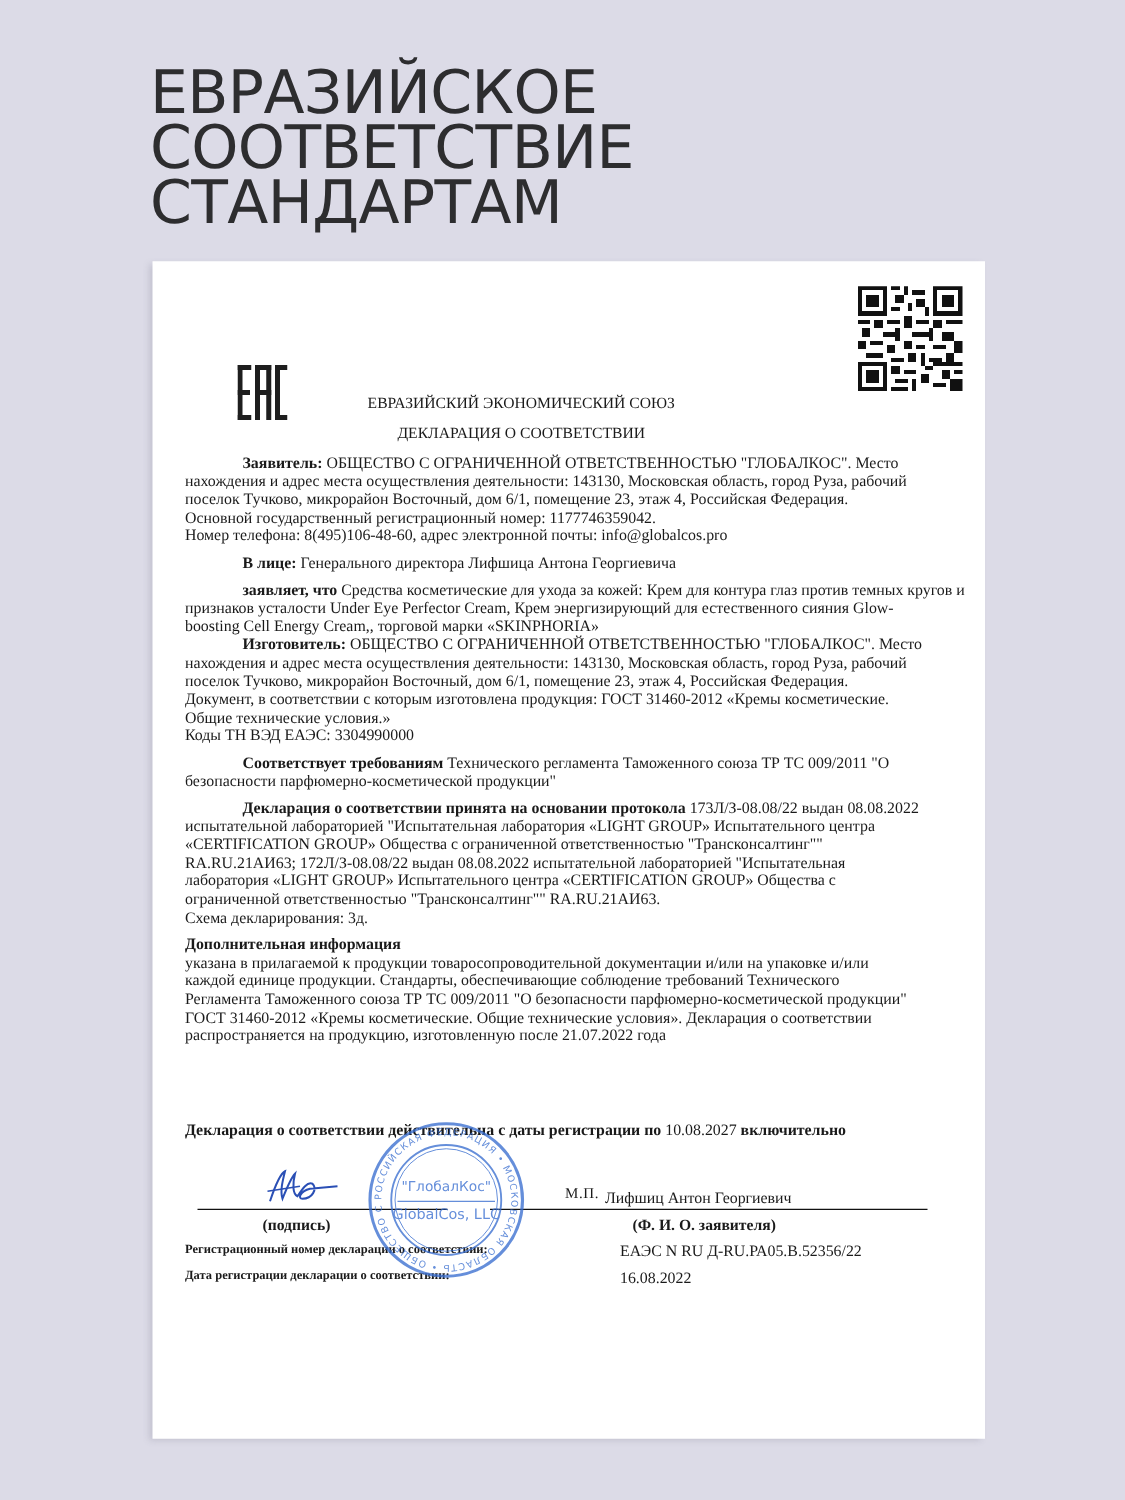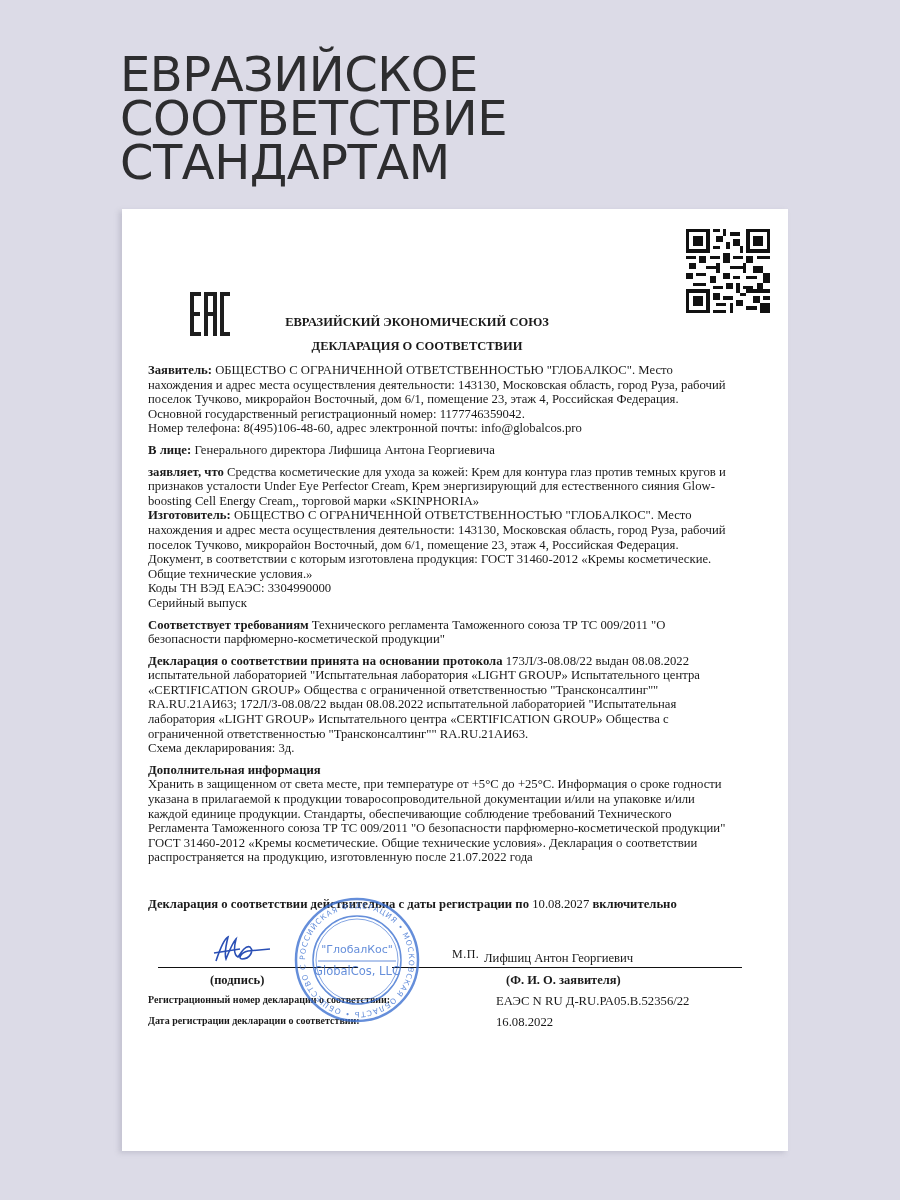--- a/index.html
+++ b/index.html
@@ -28,31 +28,31 @@
   .eac-logo {
     position: absolute; left: 68px; top: 83px;
     width: 40px; height: 44px;
   }
   .qr {
     position: absolute; left: 564px; top: 20px;
     width: 84px; height: 84px;
   }
   .hdr1, .hdr2 {
     position: absolute; left: 0; width: 666px; text-align: center;
-    font-weight: bold; font-size: 12.5px; white-space: nowrap;
+    font-weight: normal; font-size: 12.5px; white-space: nowrap;
   }
   .hdr1 { top: 106px; left: 150px; width: 290px; }
   .hdr2 { top: 130px; left: 150px; width: 290px; }
   .body-text {
     position: absolute; left: 26px; top: 154px; width: 630px;
     font-size: 12.7px; line-height: 14.6px;
   }
   .body-text p { margin: 0; }
   .body-text .gap { height: 7px; }
-  .b { font-weight: bold; }
+  .b { font-weight: bold; margin-left: 46px; }
   .sig-area {
     position: absolute; left: 0; top: 680px; width: 526px; height: 150px;
   }
   .validity {
     position: absolute; left: 26px; top: 8px; white-space: nowrap;
     font-size: 12.7px; font-weight: bold;
   }
   .validity .normal { font-weight: normal; }
   .sig-line-left {
     position: absolute; left: 36px; top: 78px; width: 200px; height: 0;
@@ -192,35 +192,33 @@
     <div class="gap"></div>
     <p><span class="b">заявляет, что</span><span> Средства косметические для ухода за кожей: Крем для контура глаз против темных кругов и</span></p>
     <p>признаков усталости Under Eye Perfector Cream, Крем энергизирующий для естественного сияния Glow-</p>
     <p>boosting Cell Energy Cream,, торговой марки «SKINPHORIA»</p>
     <p><span class="b">Изготовитель:</span><span> ОБЩЕСТВО С ОГРАНИЧЕННОЙ ОТВЕТСТВЕННОСТЬЮ "ГЛОБАЛКОС". Место</span></p>
     <p>нахождения и адрес места осуществления деятельности: 143130, Московская область, город Руза, рабочий</p>
     <p>поселок Тучково, микрорайон Восточный, дом 6/1, помещение 23, этаж 4, Российская Федерация.</p>
     <p>Документ, в соответствии с которым изготовлена продукция: ГОСТ 31460-2012 «Кремы косметические.</p>
     <p>Общие технические условия.»</p>
     <p>Коды ТН ВЭД ЕАЭС: 3304990000</p>
-    <p>Серийный выпуск</p>
     <div class="gap"></div>
     <p><span class="b">Соответствует требованиям</span><span> Технического регламента Таможенного союза ТР ТС 009/2011 "О</span></p>
     <p>безопасности парфюмерно-косметической продукции"</p>
     <div class="gap"></div>
     <p><span class="b">Декларация о соответствии принята на основании протокола</span><span> 173Л/З-08.08/22 выдан 08.08.2022</span></p>
     <p>испытательной лабораторией "Испытательная лаборатория «LIGHT GROUP» Испытательного центра</p>
     <p>«CERTIFICATION GROUP» Общества с ограниченной ответственностью "Трансконсалтинг""</p>
     <p>RA.RU.21АИ63; 172Л/З-08.08/22 выдан 08.08.2022 испытательной лабораторией "Испытательная</p>
     <p>лаборатория «LIGHT GROUP» Испытательного центра «CERTIFICATION GROUP» Общества с</p>
     <p>ограниченной ответственностью "Трансконсалтинг"" RA.RU.21АИ63.</p>
     <p> Схема декларирования: 3д.</p>
     <div class="gap"></div>
     <p class="b">Дополнительная информация</p>
-    <p>Хранить в защищенном от света месте, при температуре от +5°С до +25°С. Информация о сроке годности</p>
     <p>указана в прилагаемой к продукции товаросопроводительной документации и/или на упаковке и/или</p>
     <p>каждой единице продукции. Стандарты, обеспечивающие соблюдение требований Технического</p>
     <p>Регламента Таможенного союза ТР ТС 009/2011 "О безопасности парфюмерно-косметической продукции"</p>
     <p>ГОСТ 31460-2012 «Кремы косметические. Общие технические условия». Декларация о соответствии</p>
     <p>распространяется на продукцию, изготовленную после 21.07.2022 года</p>
   </div>
 
   <div class="sig-area">
     <div class="validity"><span>Декларация о соответствии действительна с даты регистрации по </span><span class="normal">10.08.2027</span><span> включительно</span></div>
 

